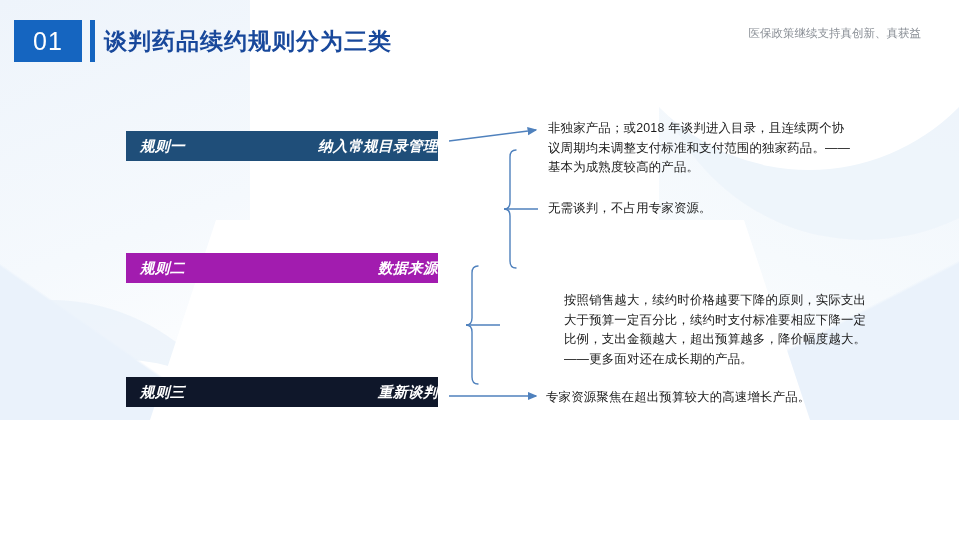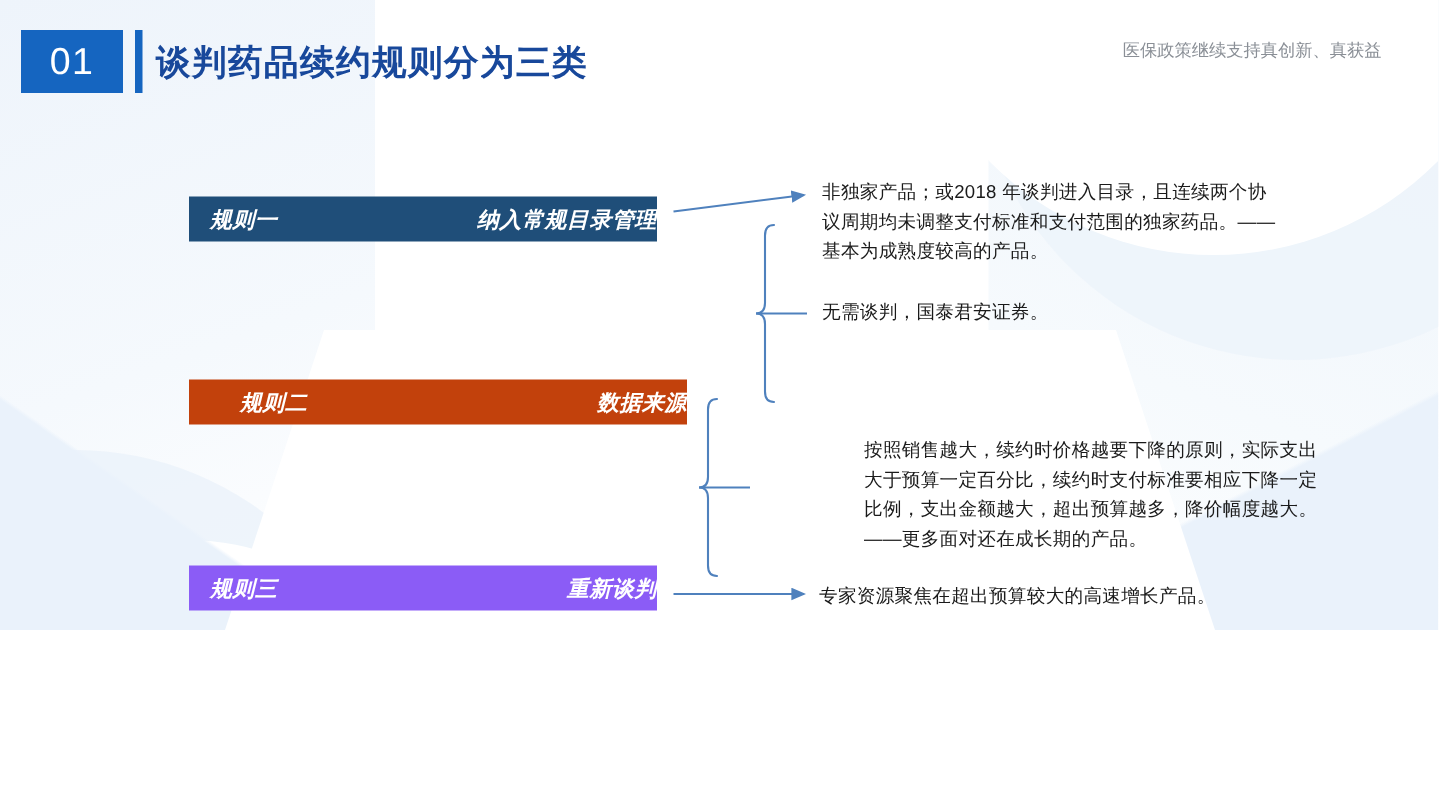--- a/index.html
+++ b/index.html
@@ -167,21 +167,21 @@
   
   .para {
     position: absolute;
     color: #1a1a1a;
     font-size: 12.4px;
     line-height: 19.5px;
     letter-spacing: .2px;
   }
   #para-0 { left: 548px; top: 119px; width: 305px; }
   #para-1 { left: 548px; top: 199px; width: 305px; }
-  #para-2 { left: 576px; top: 291px; width: 305px; }
+  #para-2 { left: 564px; top: 291px; width: 305px; }
   #para-3 { left: 546px; top: 388px; width: 312px; }
 
   
   .footer-logo {
     position: absolute;
     left: 52px; top: 487px;
     display: flex;
     align-items: center;
   }
   .logo-mark {
@@ -273,25 +273,25 @@
     <div class="num-badge" style="background: rgb(21, 101, 192);">01</div>
     <div class="num-rule" style="background: rgb(21, 101, 192);"></div>
     <div class="header-title" style="color: rgb(24, 72, 155);">谈判药品续约规则分为三类</div>
     <div class="header-note">医保政策继续支持真创新、真获益</div>
   </div>
 
   <div class="rule-box" id="rule-box-0" style="background: rgb(31, 78, 121);">
     <span class="rb-name">规则一</span>
     <span class="rb-desc">纳入常规目录管理</span>
   </div>
-  <div class="rule-box" id="rule-box-1" style="background: #c2410c; padding-left: 20px;">
+  <div class="rule-box" id="rule-box-1" style="background: #a21caf;">
     <span class="rb-name">规则二</span>
     <span class="rb-desc">数据来源</span>
   </div>
-  <div class="rule-box" id="rule-box-2" style="background: #8b5cf6;">
+  <div class="rule-box" id="rule-box-2" style="background: #0f172a;">
     <span class="rb-name">规则三</span>
     <span class="rb-desc">重新谈判</span>
   </div>
 
   <svg class="connectors" viewBox="0 0 959 539">
     <defs>
       <marker id="arrowhead" markerWidth="7" markerHeight="7" refX="6" refY="3" orient="auto">
         <path d="M0,0 L7,3 L0,6 z" fill="#4f81bd"></path>
       </marker>
     </defs>
@@ -301,21 +301,21 @@
     <path d="M516,150 Q510,150 510,157 L510,202 Q510,209 504,209 Q510,209 510,216 L510,261 Q510,268 516,268" fill="none" stroke="#4f81bd" stroke-width="1.4" stroke-linecap="round"></path>
     <line x1="504" y1="209" x2="538" y2="209" stroke="#4f81bd" stroke-width="1.4"></line>
 
     <path d="M478,266 Q472,266 472,273 L472,318 Q472,325 466,325 Q472,325 472,332 L472,377 Q472,384 478,384" fill="none" stroke="#4f81bd" stroke-width="1.4" stroke-linecap="round"></path>
     <line x1="466" y1="325" x2="500" y2="325" stroke="#4f81bd" stroke-width="1.4"></line>
 
     <line x1="449" y1="396" x2="536" y2="396" stroke="#4f81bd" stroke-width="1.4" marker-end="url(#arrowhead)"></line>
   </svg>
 
   <div class="para" id="para-0">非独家产品；或2018 年谈判进入目录，且连续两个协议周期均未调整支付标准和支付范围的独家药品。——基本为成熟度较高的产品。</div>
-  <div class="para" id="para-1">无需谈判，国泰君安证券。</div>
+  <div class="para" id="para-1">无需谈判，不占用专家资源。</div>
   <div class="para" id="para-2">按照销售越大，续约时价格越要下降的原则，实际支出大于预算一定百分比，续约时支付标准要相应下降一定比例，支出金额越大，超出预算越多，降价幅度越大。——更多面对还在成长期的产品。</div>
   <div class="para" id="para-3">专家资源聚焦在超出预算较大的高速增长产品。</div>
 
   <div class="footer-slogan">诚 信｜责 任｜亲 和｜专 业｜创 新</div>
   <div class="footer-source">数据来源：国家医保局，国泰君安证券研究</div>
   <div class="footer-disclaimer">请参阅附注免责声明</div>
   <div class="footer-pageno">6</div>
 
 </div>
 

